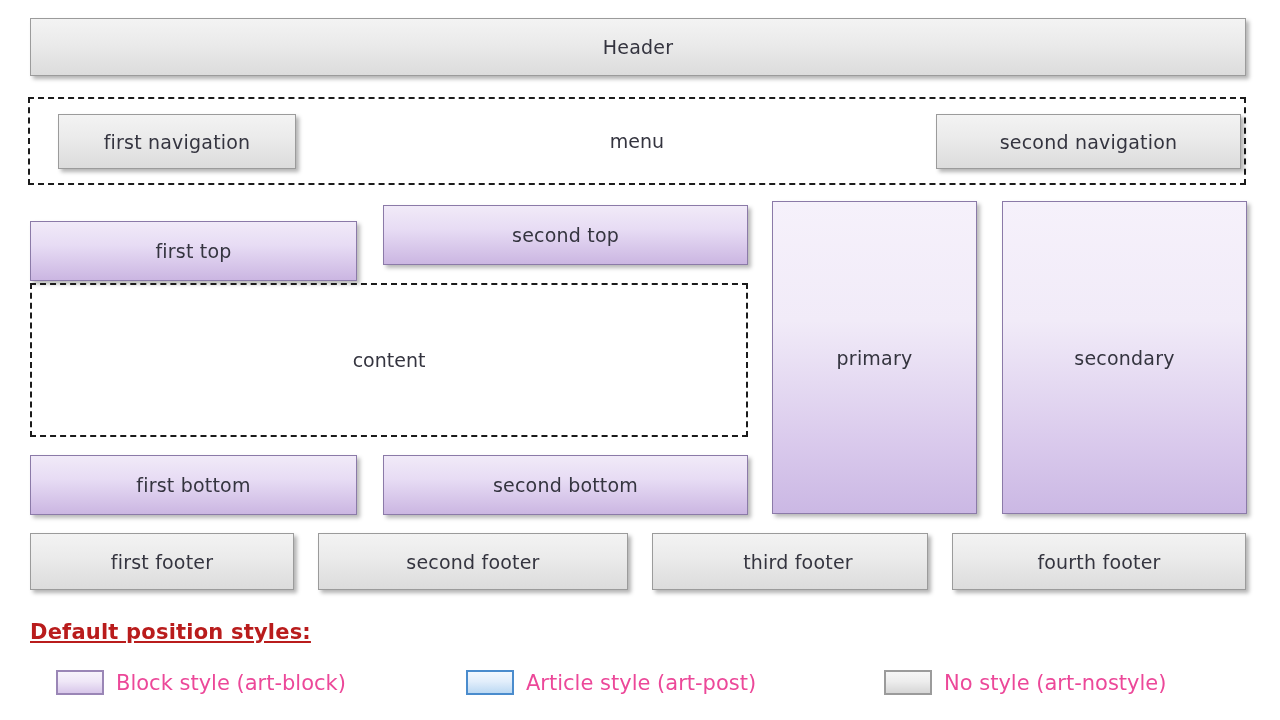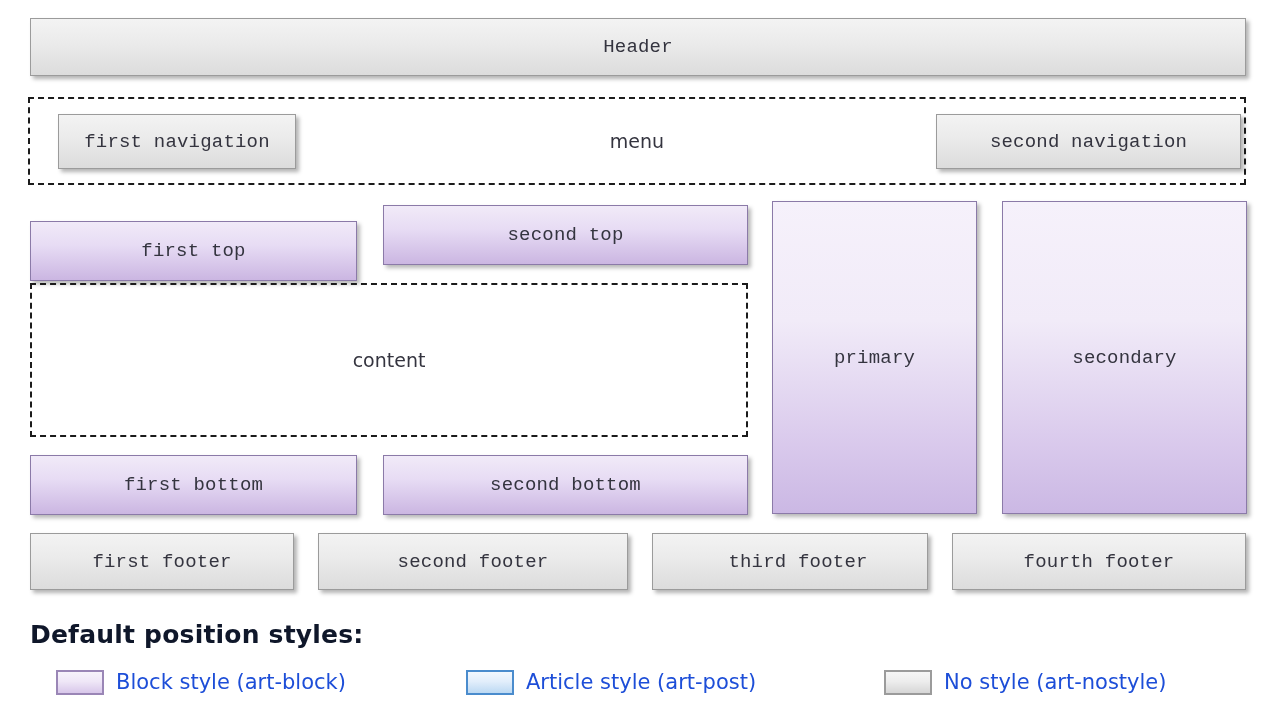--- a/index.html
+++ b/index.html
@@ -26,21 +26,20 @@
     position: absolute;
     box-sizing: border-box;
     display: flex;
     align-items: center;
     justify-content: center;
     text-align: center;
     font-size: 19px;
     letter-spacing: .2px;
     color: #34343f;
     white-space: nowrap;
-    font-family: Liberation Mono, monospace;
   }
 
   
   .nostyle {
     border: 1px solid #9b9b9b;
     background: linear-gradient(to bottom, #f3f3f3 0%, #ebebeb 42%, #dcdcdc 100%);
     box-shadow: 3px 3px 4px rgba(0,0,0,0.30);
   }
 
   
@@ -72,33 +71,34 @@
     font-size: 19px;
     color: #34343f;
     white-space: nowrap;
   }
 
   
   #legend-title {
     position: absolute;
     left: 30px;
     top: 620px;
-    font-size: 25px;
+    font-size: 21px;
     font-weight: bold;
-    color: #0f172a;
+    color: #b91c1c;
     letter-spacing: .2px;
+    text-decoration: underline;
   }
   .legend-item {
     position: absolute;
     top: 670px;
     display: flex;
-    align-items: flex-start;
+    align-items: center;
     gap: 12px;
     font-size: 21px;
-    color: #1d4ed8;
+    color: #ec4899;
     white-space: nowrap;
   }
   .swatch {
     width: 48px;
     height: 25px;
     box-sizing: border-box;
     flex: none;
   }
   .swatch-block {
     border: 2px solid #9a86b6;

